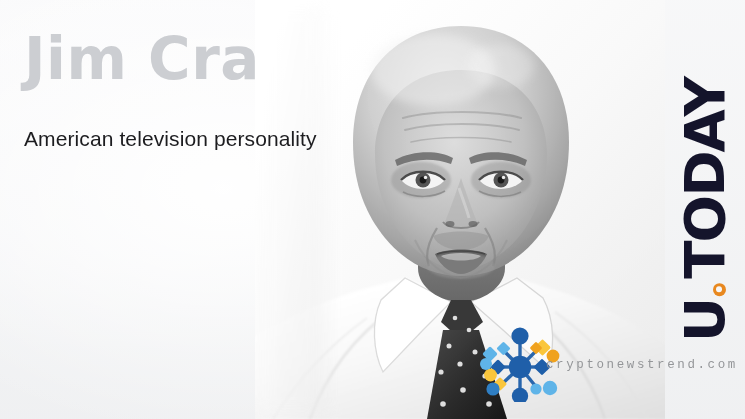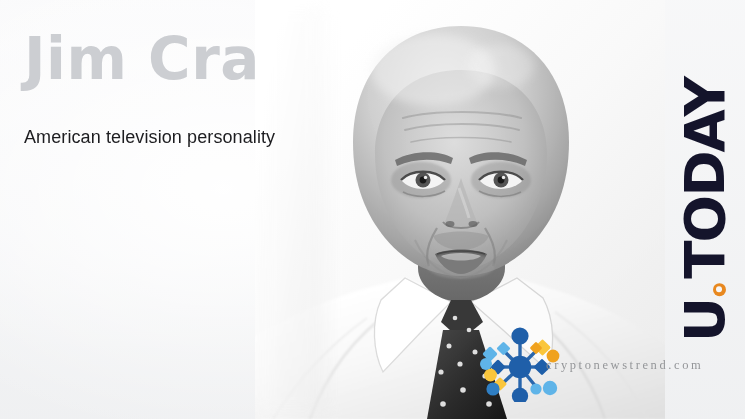--- a/index.html
+++ b/index.html
@@ -47,21 +47,21 @@
     z-index: 2;
     font-family: "DejaVu Sans", sans-serif;
   }
 
   
   .subtitle {
     position: absolute;
     left: 24px;
     top: 126px;
     width: 345px;
-    font-size: 18px;
+    font-size: 21px;
     line-height: 1.26;
     font-weight: 400;
     color: #1d1d20;
     letter-spacing: 0.1px;
     z-index: 4;
     font-family: "Liberation Sans", sans-serif;
   }
 
   
   .portrait {
@@ -124,21 +124,21 @@
     border-radius: 50%;
     background: #f6f6f7;
   }
 
   
   .watermark {
     position: absolute;
     left: 546px;
     top: 358px;
     z-index: 7;
-    font-family: Liberation Serif, serif;
+    font-family: Liberation Mono, monospace;
     font-size: 12.5px;
     letter-spacing: 2.6px;
     color: #8d8f92;
     opacity: 0.92;
     white-space: nowrap;
   }
 
   
   .network-logo {
     position: absolute;

